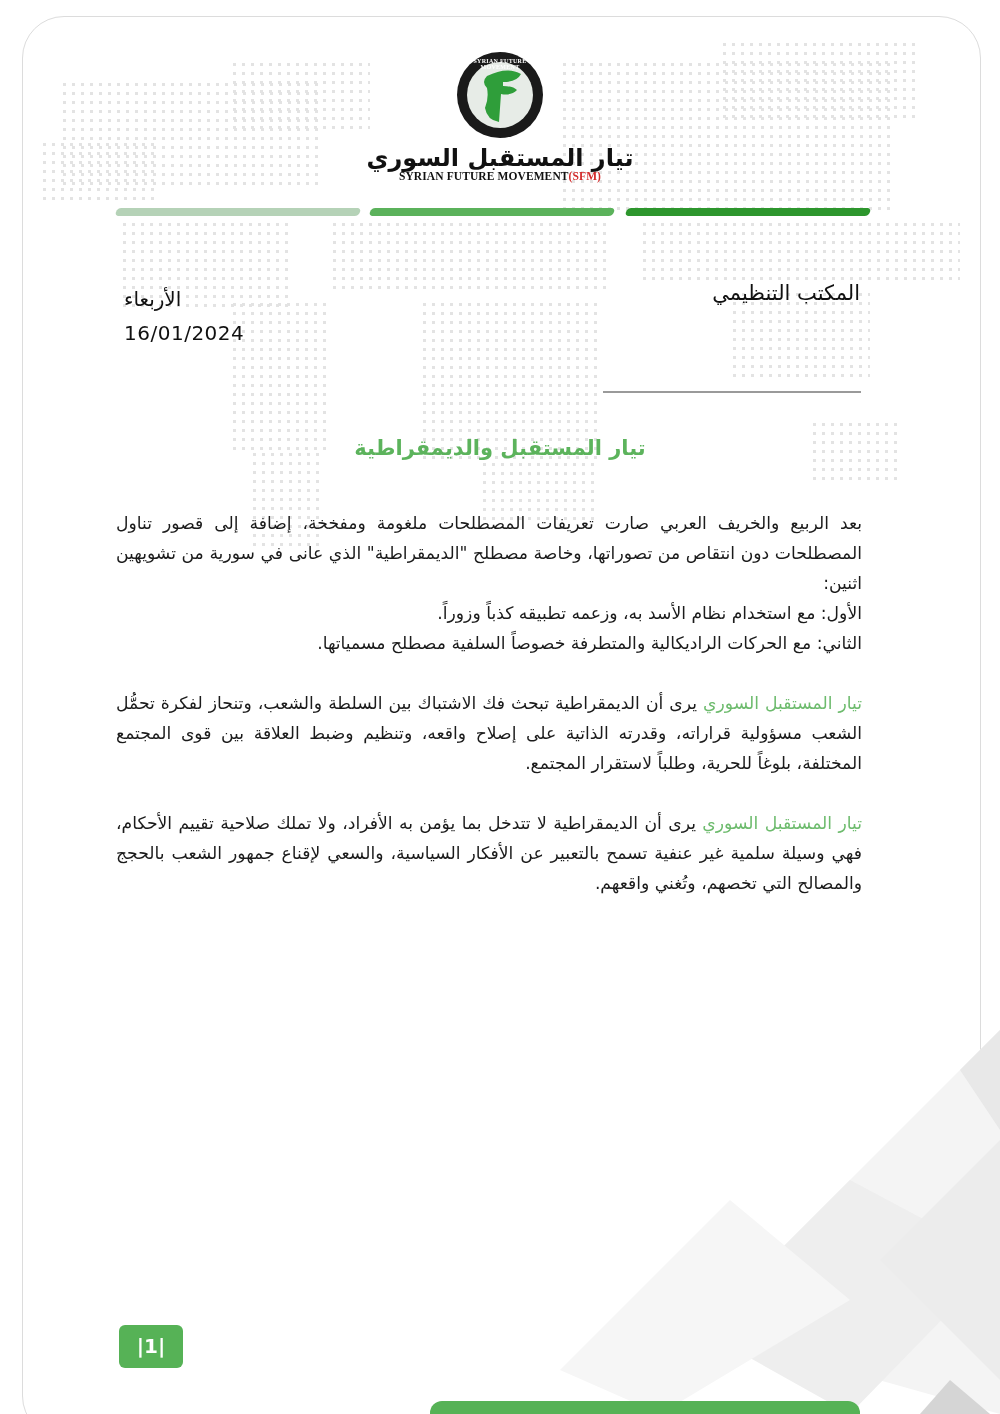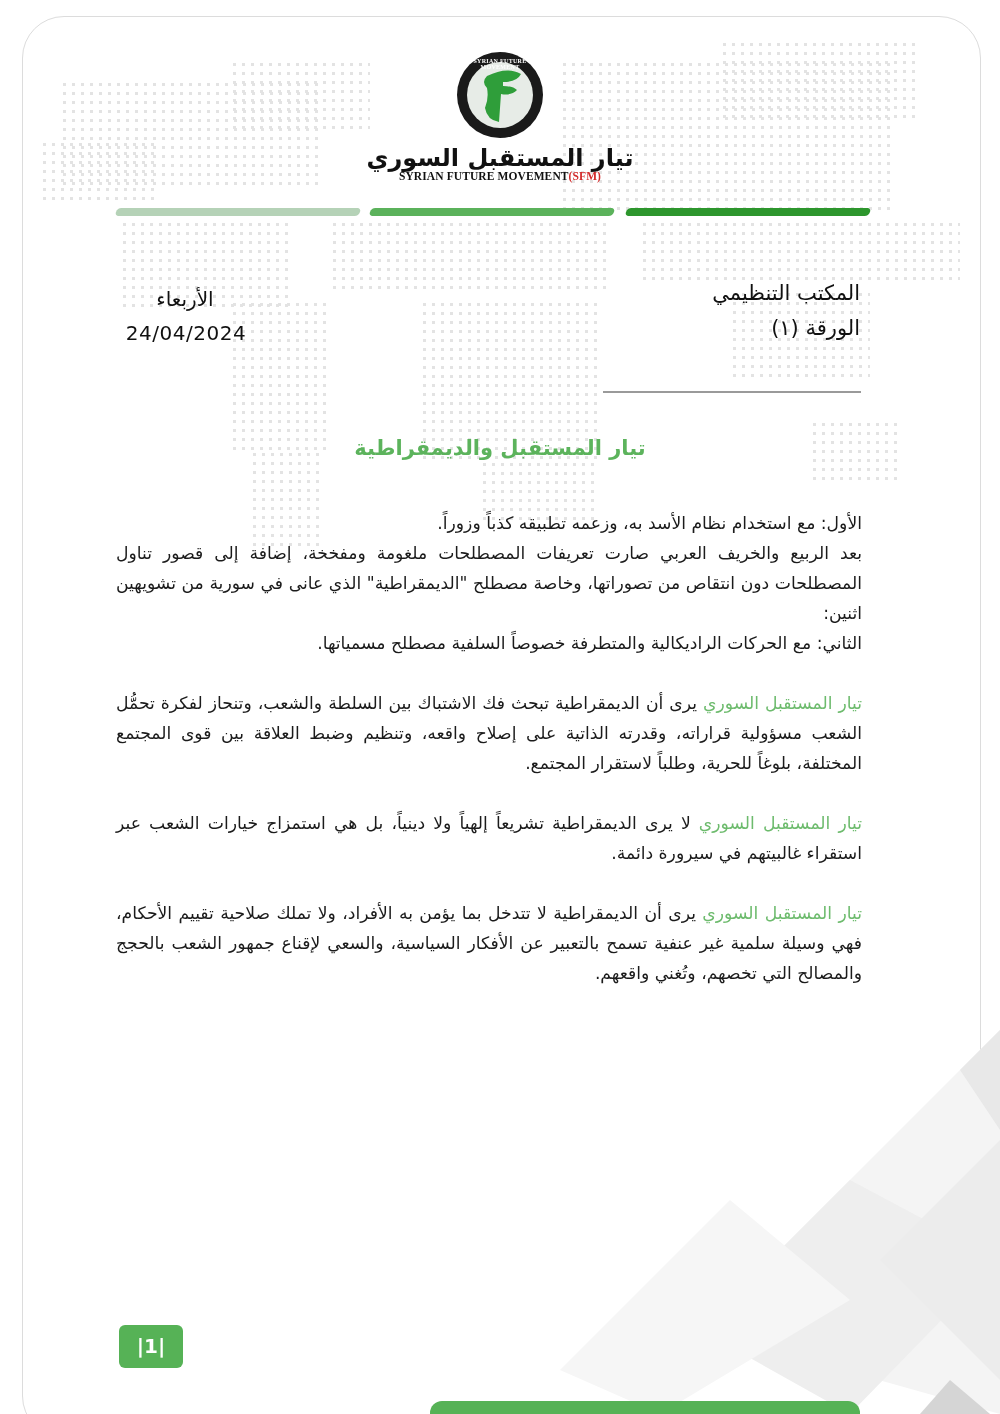--- a/index.html
+++ b/index.html
@@ -55,21 +55,21 @@
     .tb1 { left: 116px; width: 244px; background: #b5d2b7; }
     .tb2 { left: 370px; width: 244px; background: #5bb25b; }
     .tb3 { left: 626px; width: 244px; background: #2d962d; }
 
     .header-right {
       position: absolute; right: 140px; top: 276px; direction: rtl; text-align: right;
       font-size: 21px; color: #111; line-height: 35px;
     }
     .header-rule { position: absolute; left: 603px; top: 391px; width: 258px; height: 2px; background: #9a9a9a; }
     .header-left {
-      position: absolute; left: 124px; top: 282px; width: 124px; text-align: center;
+      position: absolute; left: 124px; top: 282px; width: 124px; text-align: left;
       font-size: 20px; color: #111; line-height: 34px;
     }
     .header-left .weekday { direction: rtl; padding-right: 2px; }
     .header-left .date { letter-spacing: 0.5px; }
 
     .doc-title {
       position: absolute; left: 0; width: 1000px; top: 436px; text-align: center;
       direction: rtl; color: #5cb35c; font-size: 21px; font-weight: bold;
     }
 
@@ -133,36 +133,34 @@
   <div class="logo-ar">تيار المستقبل السوري</div>
   <div class="logo-en"><span>SYRIAN FUTURE MOVEMENT</span><span class="sfm">(SFM)</span></div>
 </div>
 
 <div class="top-bar tb1"></div>
 <div class="top-bar tb2"></div>
 <div class="top-bar tb3"></div>
 
 <div class="header-right">
   <div>المكتب التنظيمي</div>
-  <div>الورقة (١)</div>
 </div>
 <div class="header-rule"></div>
 
 <div class="header-left">
   <div class="weekday">الأربعاء</div>
-  <div class="date">24/04/2024</div>
+  <div class="date">16/01/2024</div>
 </div>
 
 <div class="doc-title">تيار المستقبل والديمقراطية</div>
 
 <div class="body-text">
   <p>
+    <span class="line">بعد الربيع والخريف العربي صارت تعريفات المصطلحات ملغومة ومفخخة، إضافة إلى قصور تناول المصطلحات دون انتقاص من تصوراتها، وخاصة مصطلح "الديمقراطية" الذي عانى في سورية من تشويهين اثنين:</span>
     <span class="line">الأول: مع استخدام نظام الأسد به، وزعمه تطبيقه كذباً وزوراً.</span>
-    <span class="line">بعد الربيع والخريف العربي صارت تعريفات المصطلحات ملغومة ومفخخة، إضافة إلى قصور تناول المصطلحات دون انتقاص من تصوراتها، وخاصة مصطلح "الديمقراطية" الذي عانى في سورية من تشويهين اثنين:</span>
     <span class="line">الثاني: مع الحركات الراديكالية والمتطرفة خصوصاً السلفية مصطلح مسمياتها.</span>
   </p>
   <p><span class="brand">تيار المستقبل السوري</span><span> يرى أن الديمقراطية تبحث فك الاشتباك بين السلطة والشعب، وتنحاز لفكرة تحمُّل الشعب مسؤولية قراراته، وقدرته الذاتية على إصلاح واقعه، وتنظيم وضبط العلاقة بين قوى المجتمع المختلفة، بلوغاً للحرية، وطلباً لاستقرار المجتمع.</span></p>
-  <p><span class="brand">تيار المستقبل السوري</span><span> لا يرى الديمقراطية تشريعاً إلهياً ولا دينياً، بل هي استمزاج خيارات الشعب عبر استقراء غالبيتهم في سيرورة دائمة.</span></p>
   <p><span class="brand">تيار المستقبل السوري</span><span> يرى أن الديمقراطية لا تتدخل بما يؤمن به الأفراد، ولا تملك صلاحية تقييم الأحكام، فهي وسيلة سلمية غير عنفية تسمح بالتعبير عن الأفكار السياسية، والسعي لإقناع جمهور الشعب بالحجج والمصالح التي تخصهم، وتُغني واقعهم.</span></p>
 </div>
 
 <div class="page-number">|1|</div>
 <div class="bottom-bar"></div>
 
 </body></html>

